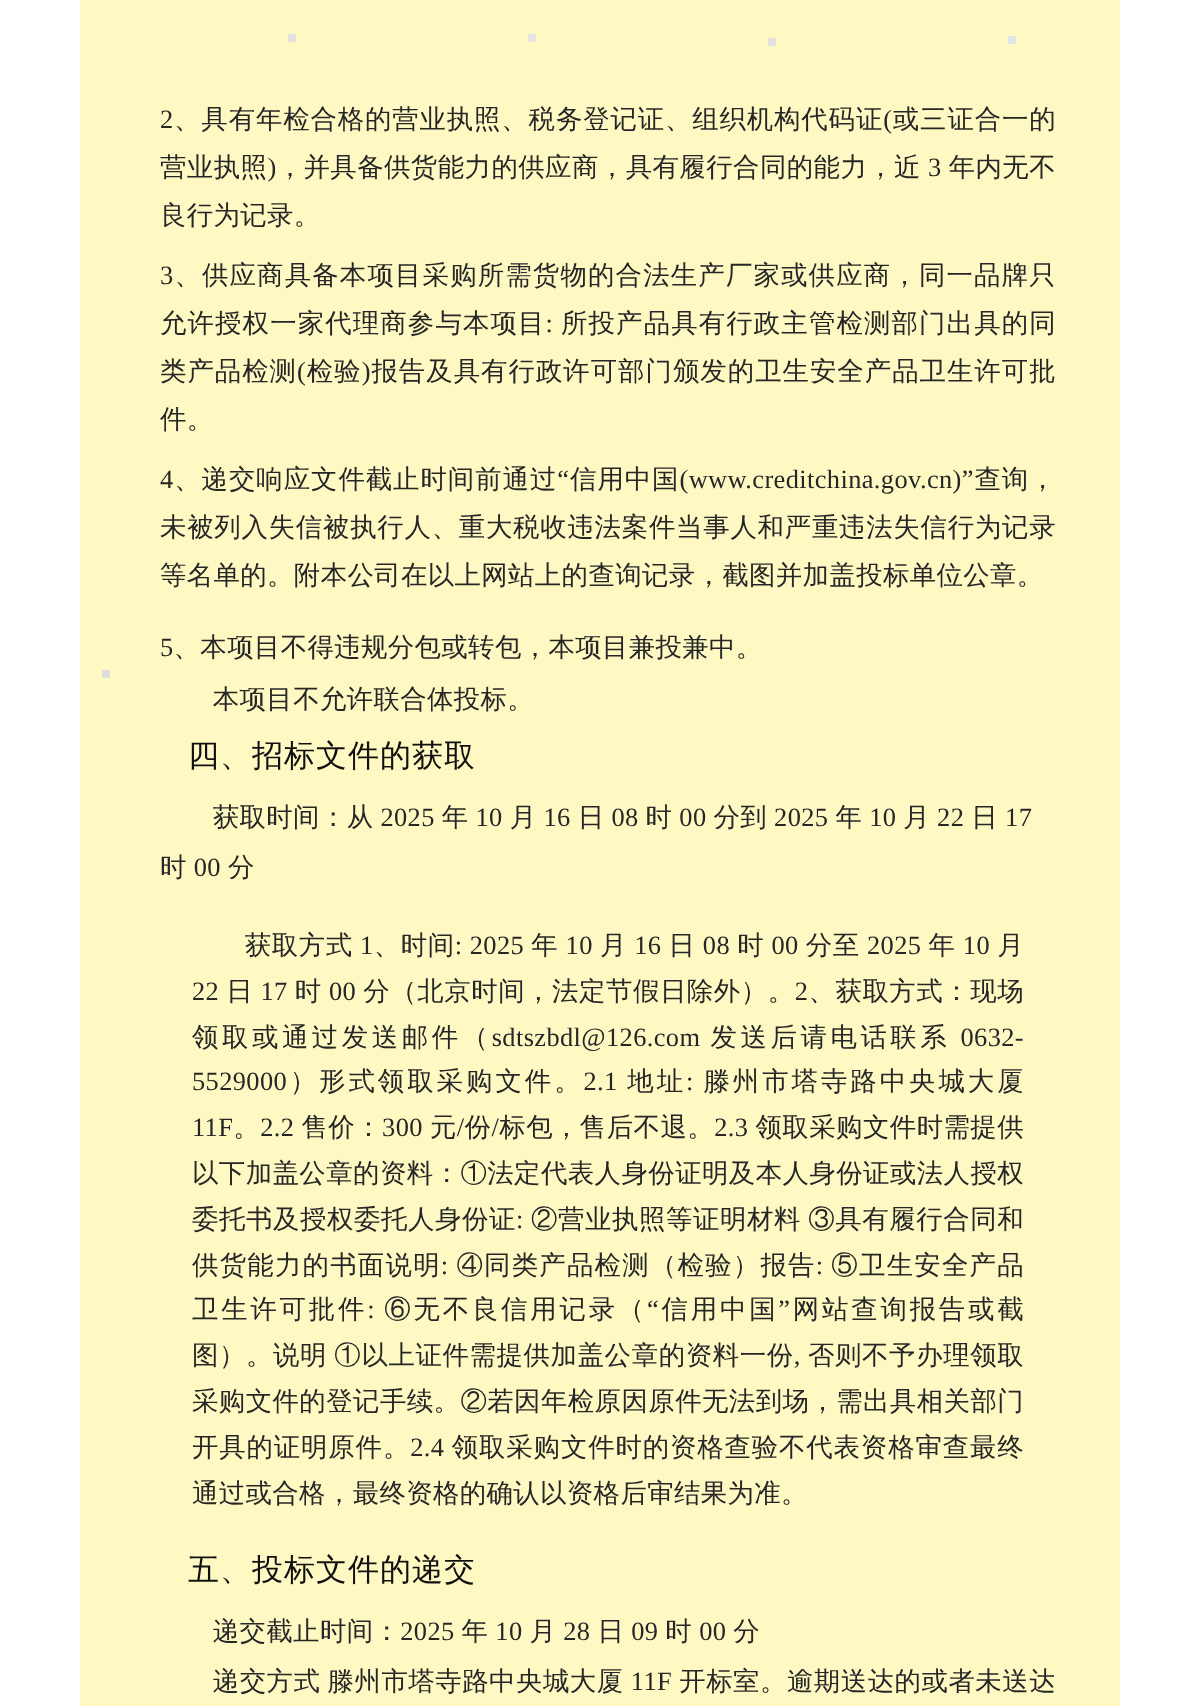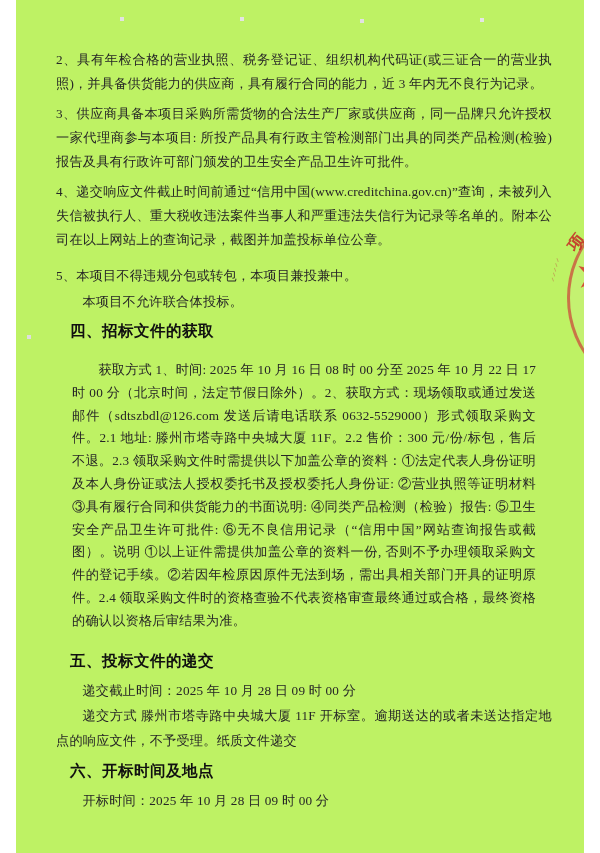--- a/index.html
+++ b/index.html
@@ -1,20 +1,20 @@
 <!DOCTYPE html>
 <html><head>
 <meta charset="utf-8">
 <style>
   html,body{margin:0;padding:0;background:#ffffff;}
   .page{
     position:relative;
-    width:568px;height:853px;
+    width:520px;height:853px;
     margin:0 auto;
-    background:#bef264;
+    background:#fef9c3;
     overflow:hidden;
     font-family:"Liberation Serif","DejaVu Serif",serif;
     color:#262626;
   }
   .content{
     position:absolute;
     left:40px; right:32px; top:48px;
   }
   .item{
     font-size:13.2px;
@@ -25,21 +25,21 @@
   }
   .single{
     font-size:13.2px;
     line-height:26px;
     margin:0;
     letter-spacing:.2px;
   }
   .indent2{ text-indent:2em; }
   .heading{
     font-size:15.5px;
-    font-weight:bold;
+    font-weight:normal;
     color:#101010;
     margin:4px 0 5px 14px;
     line-height:24px;
     letter-spacing:.5px;
   }
   .line{
     font-size:13.2px;
     line-height:25px;
     margin:0;
     text-indent:2em;
@@ -135,20 +135,21 @@
 
     <p class="item" style="margin-bottom:11px">4、递交响应文件截止时间前通过“信用中国(www.creditchina.gov.cn)”查询，未被列入失信被执行人、重大税收违法案件当事人和严重违法失信行为记录等名单的。附本公司在以上网站上的查询记录，截图并加盖投标单位公章。</p>
 
     <p class="single">5、本项目不得违规分包或转包，本项目兼投兼中。</p>
 
 
     <p class="single indent2"><span>本项目</span><span class="emph">不允许</span><span>联合体投标。</span></p>
 
     <h3 class="heading">四、招标文件的获取</h3>
 
+    <p class="line">获取时间：从 2025 年 10 月 16 日  08 时 00 分到 2025 年 10 月 22 日  17 时 00 分</p>
 
     <p class="tight">获取方式 1、时间: 2025 年 10 月 16 日 08 时 00 分至 2025 年 10 月 22 日 17 时 00 分（北京时间，法定节假日除外）。2、获取方式：现场领取或通过发送邮件（sdtszbdl@126.com 发送后请电话联系 0632-5529000）形式领取采购文件。2.1 地址: 滕州市塔寺路中央城大厦 11F。2.2 售价：300 元/份/标包，售后不退。2.3 领取采购文件时需提供以下加盖公章的资料：①法定代表人身份证明及本人身份证或法人授权委托书及授权委托人身份证: ②营业执照等证明材料 ③具有履行合同和供货能力的书面说明: ④同类产品检测（检验）报告: ⑤卫生安全产品卫生许可批件: ⑥无不良信用记录（“信用中国”网站查询报告或截图）。说明 ①以上证件需提供加盖公章的资料一份, 否则不予办理领取采购文件的登记手续。②若因年检原因原件无法到场，需出具相关部门开具的证明原件。2.4 领取采购文件时的资格查验不代表资格审查最终通过或合格，最终资格的确认以资格后审结果为准。</p>
 
     <h3 class="heading" style="margin-top:7px">五、投标文件的递交</h3>
 
     <p class="line">递交截止时间：2025 年 10 月 28 日  09 时 00 分</p>
 
     <p class="para5">递交方式 滕州市塔寺路中央城大厦 11F 开标室。逾期送达的或者未送达指定地点的响应文件，不予受理。纸质文件递交</p>
 
     <h3 class="heading" style="margin-top:6px">六、开标时间及地点</h3>

